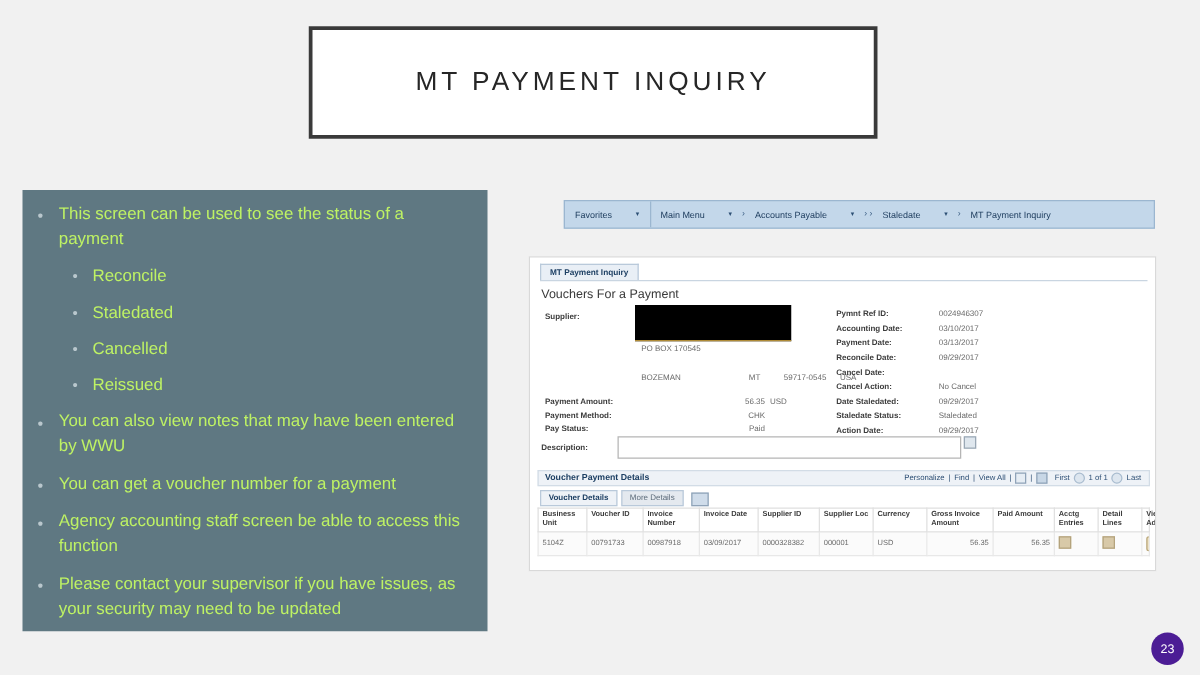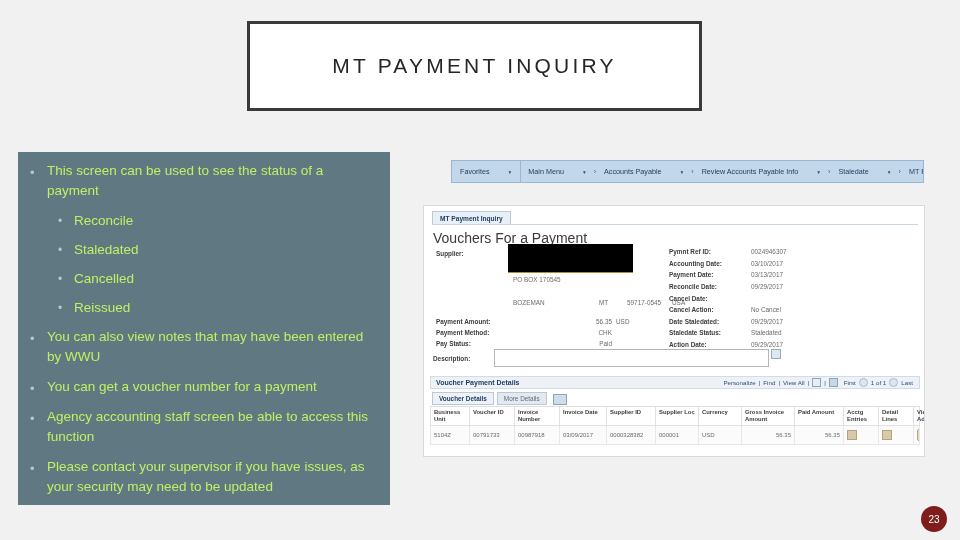--- a/index.html
+++ b/index.html
@@ -167,21 +167,21 @@
     left: 8px;
     top: 18px;
     width: 486px;
     border-bottom: 1px solid #c9d5e1;
   }
 
   #page-heading {
     position: absolute;
     left: 9px;
     top: 24px;
-    font-size: 14px;
+    font-size: 10px;
     color: #3a3a3a;
     font-weight: 400;
   }
 
   
   .lbl {
     font-size: 6.4px;
     font-weight: bold;
     color: #3c3c3c;
     white-space: nowrap;
@@ -387,21 +387,21 @@
   }
 
   
   #page-badge {
     position: absolute;
     right: 13px;
     bottom: 8px;
     width: 26px;
     height: 26px;
     border-radius: 50%;
-    background: #7f1d1d;
+    background: #4c1d95;
     color: #ffffff;
     font-size: 10px;
     display: flex;
     align-items: center;
     justify-content: center;
   }
 </style>
 </head>
 <body>
 
@@ -458,24 +458,20 @@
     <span class="crumb-cell">
       <span>Main Menu</span>
       <span class="caret">▾</span>
     </span>
     <span class="crumb-sep">›</span>
     <span class="crumb-cell">
       <span>Accounts Payable</span>
       <span class="caret">▾</span>
     </span>
     <span class="crumb-sep">›</span>
-    <span class="crumb-cell">
-      <span>Review Accounts Payable Info</span>
-      <span class="caret">▾</span>
-    </span>
     <span class="crumb-sep">›</span>
     <span class="crumb-cell">
       <span>Staledate</span>
       <span class="caret">▾</span>
     </span>
     <span class="crumb-sep">›</span>
     <span class="crumb-cell">
       <span>MT Payment Inquiry</span>
     </span>
   </div>

